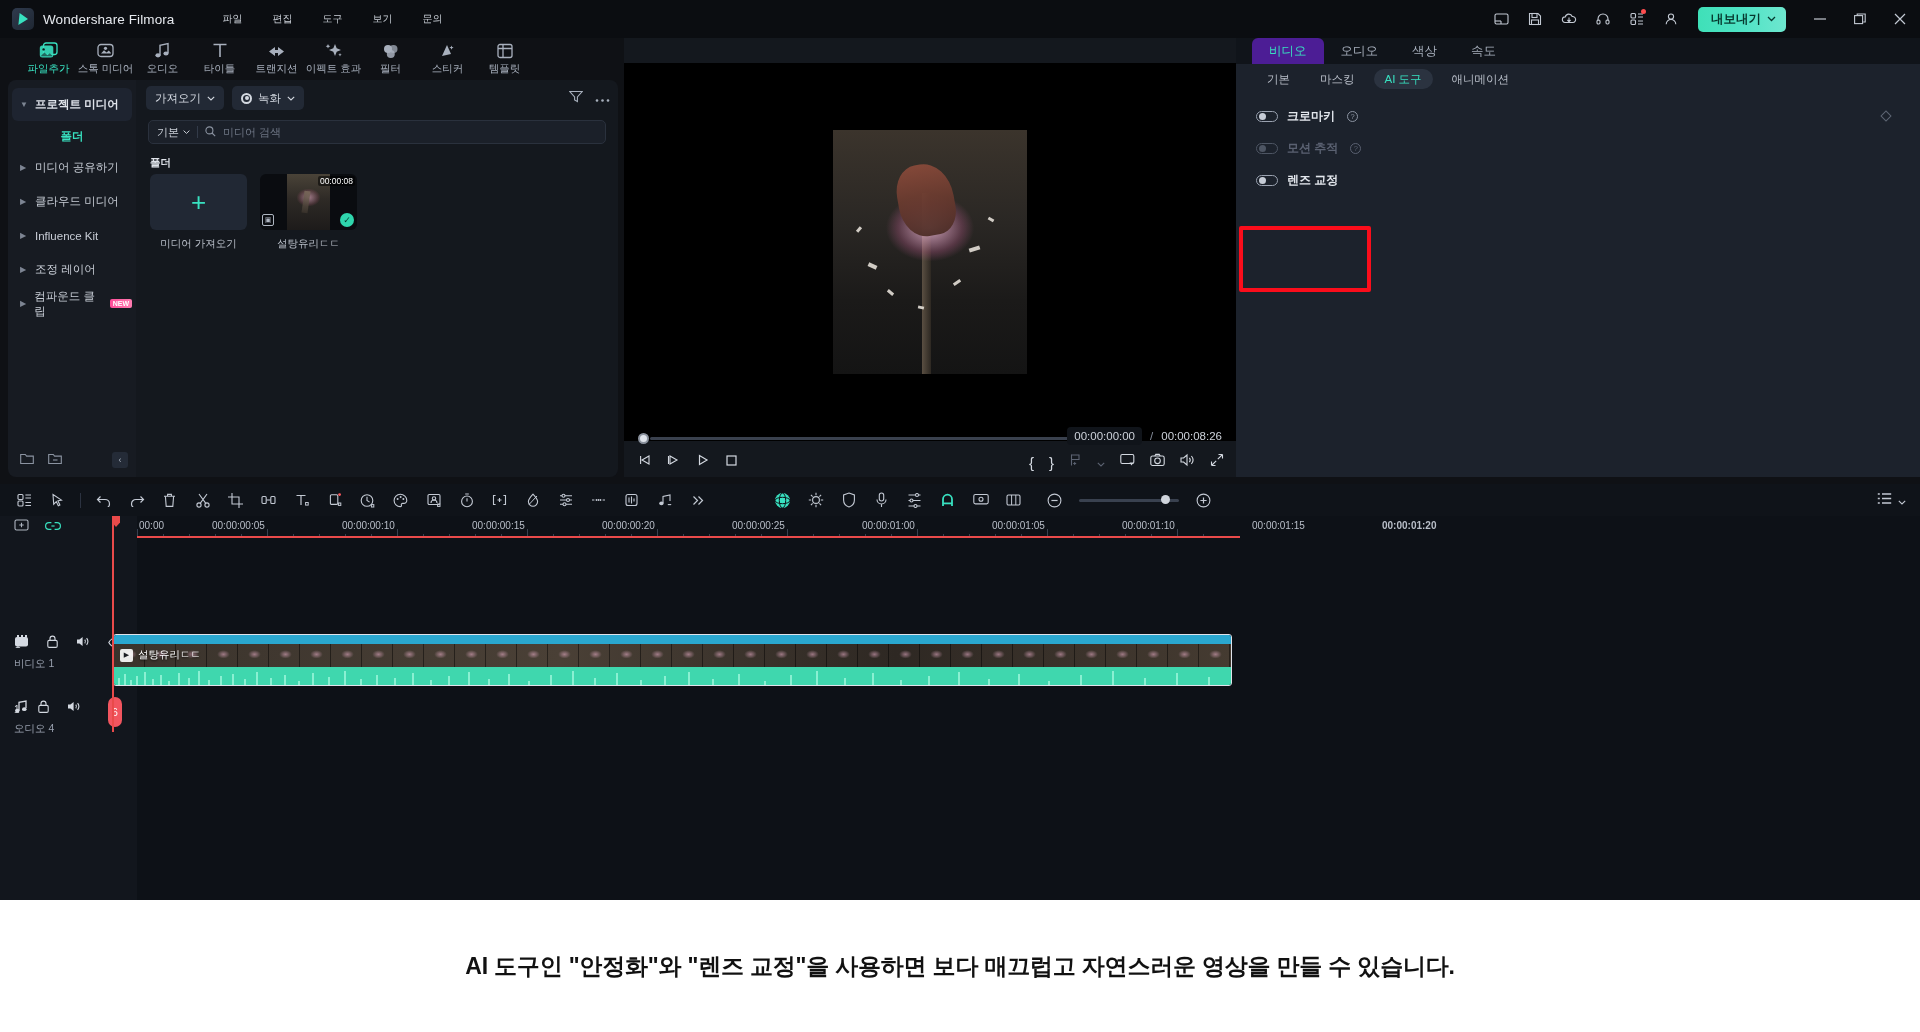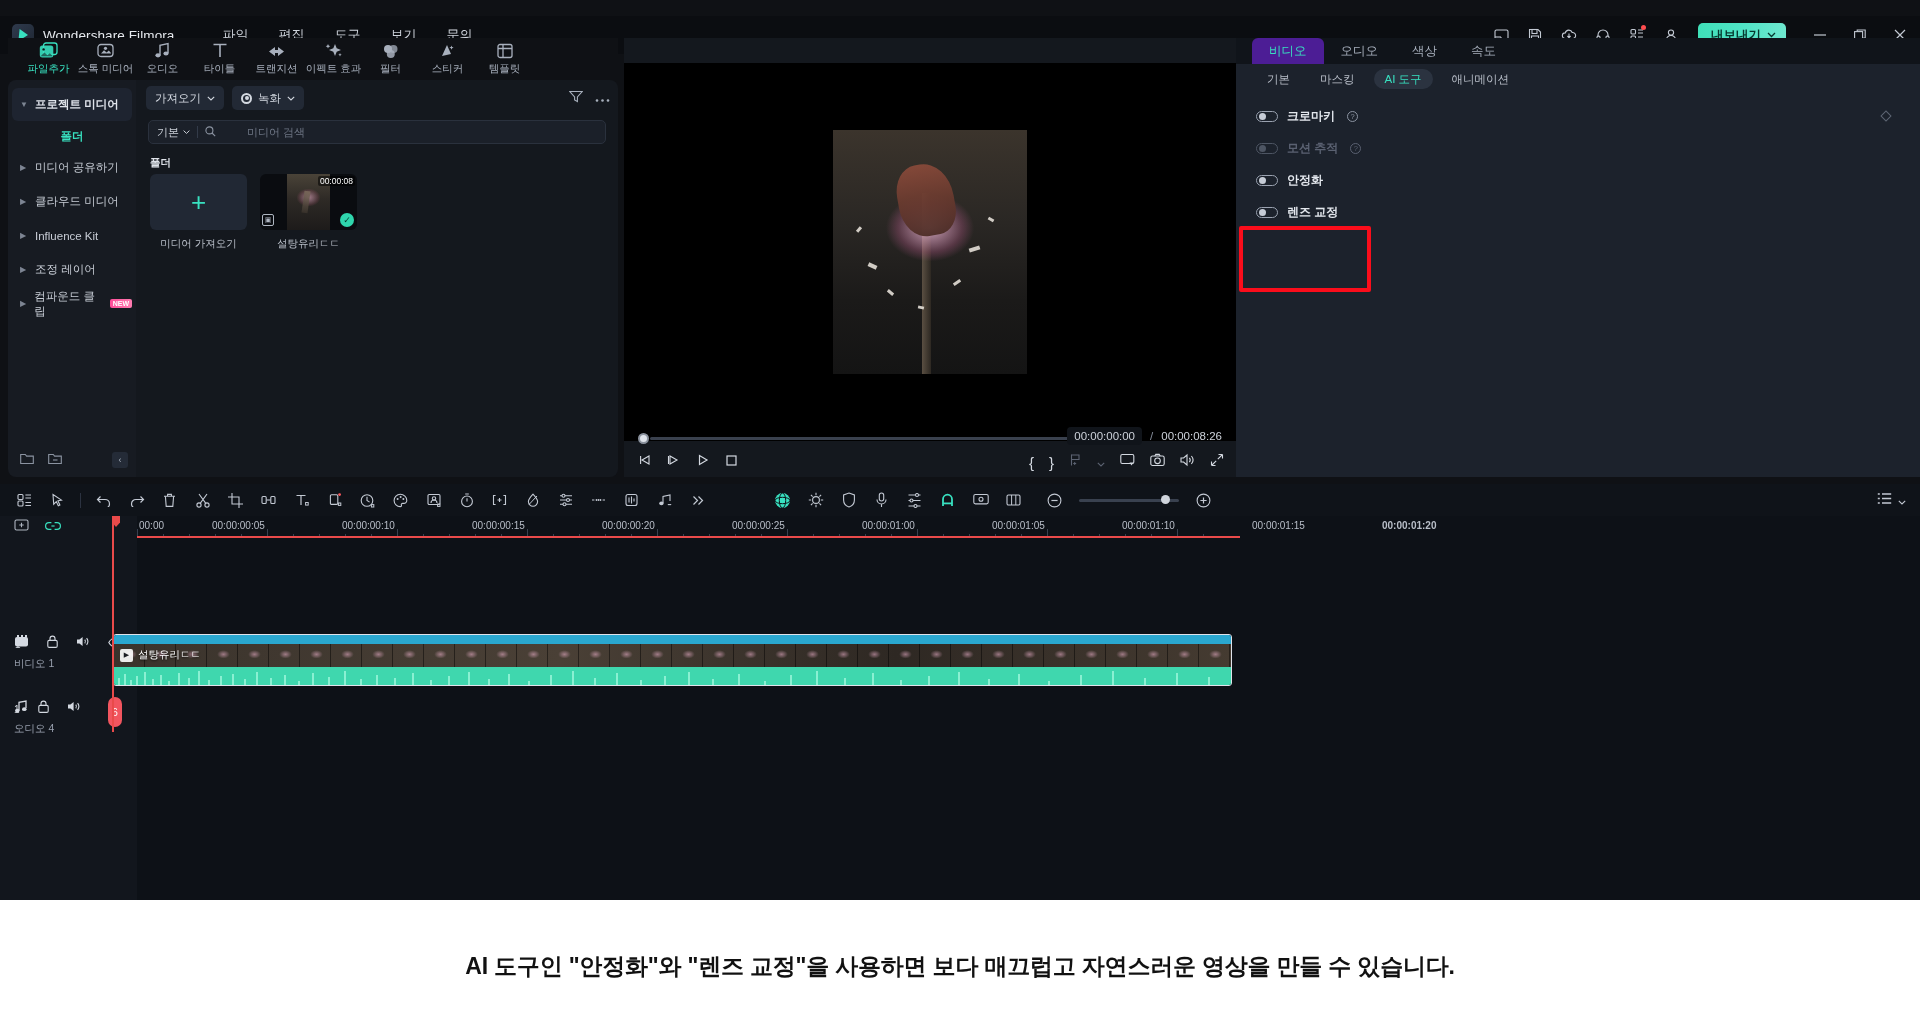--- a/index.html
+++ b/index.html
@@ -12,34 +12,34 @@
   .app {
     position: absolute; left: 0; top: 0;
     width: 1920px; height: 900px;
     background: #0f1115;
   }
 
   
   .titlebar {
     position: absolute; left: 0; top: 0; width: 1920px; height: 38px;
     background: #0b0d11;
-    display: flex; align-items: center; margin-top: 16px;
+    display: flex; align-items: center;
   }
   .logo-box {
     width: 22px; height: 22px; margin-left: 12px; border-radius: 5px;
     background: linear-gradient(135deg,#2f3a4d 0%, #1f2733 100%);
     display: flex; align-items: center; justify-content: center;
   }
   .logo-glyph { width: 0; height: 0;
     border-left: 9px solid #38e1c0; border-top: 6px solid transparent; border-bottom: 6px solid transparent;
     transform: skewX(-6deg);
   }
   .brand { color: #e6e9ee; font-size: 13.5px; margin-left: 9px; letter-spacing: .1px; }
   .menu { display: flex; margin-left: 48px; gap: 30px; }
-  .menu-item { color: #cfd4dc; font-size: 13px; cursor: default; text-align: center; }
+  .menu-item { color: #cfd4dc; font-size: 10px; cursor: default; text-align: center; }
   .tb-right { position: absolute; right: 0; top: 0; height: 38px; display: flex; align-items: center; gap: 0; }
   .tb-icon {
     width: 34px; height: 38px; display: flex; align-items: center; justify-content: center;
     color: #c3c9d3; position: relative;
   }
   .tb-icon svg { display: block; }
   .dot-badge { position: absolute; top: 9px; right: 8px; width: 5px; height: 5px; border-radius: 50%; background: #ff4d4f; }
   .export-btn {
     height: 25px; padding: 0 10px 0 13px; margin: 0 14px 0 10px; border-radius: 5px;
     background: linear-gradient(90deg,#3fe0b8 0%, #4fe3c5 50%, #6ee7cf 100%);
@@ -95,21 +95,21 @@
   .pill {
     height: 24px; padding: 0 9px; border-radius: 5px; background: #222935;
     display: flex; align-items: center; gap: 6px; color: #d4d9e1; font-size: 11.5px;
   }
   .rec-dot { width: 11px; height: 11px; border-radius: 50%; border: 2px solid #d4d9e1; display: flex; align-items: center; justify-content: center; }
   .rec-dot i { width: 4px; height: 4px; border-radius: 50%; background: #d4d9e1; display: block; }
   .mp-top-right { position: absolute; right: 8px; top: 0; height: 36px; display: flex; align-items: center; gap: 12px; color: #a8b0bd; }
   .searchrow { margin: 4px 12px 0 12px; height: 24px; background: #1b2029; border: 1px solid #2a313d; border-radius: 5px; display: flex; align-items: center; padding: 0 8px; gap: 7px; }
   .sr-sel { color: #cdd2da; font-size: 11px; display: flex; align-items: center; gap: 4px; }
   .sr-div { width: 1px; height: 12px; background: #333b49; }
-  .sr-ph { color: #6e7685; font-size: 11px; margin-left: 24px; }
+  .sr-ph { color: #6e7685; font-size: 11px; }
   .mp-section { margin: 12px 0 4px 14px; color: #dfe3ea; font-size: 10.5px; font-weight: bold; }
   .grid { display: flex; gap: 13px; padding-left: 14px; }
   .mcell { width: 97px; }
   .import-tile {
     width: 97px; height: 56px; border-radius: 6px; background: #212834;
     display: flex; align-items: center; justify-content: center;
   }
   .plus { color: #38e1c0; font-size: 26px; font-weight: 300; line-height: 1; }
   .mcap { text-align: center; color: #b9bfc9; font-size: 10.5px; margin-top: 7px; }
   .thumb-tile {
@@ -613,26 +613,20 @@
         <span class="toglbl">크로마키</span>
         <span class="help">?</span>
         <span class="kf"></span>
       </div>
       <div class="togrow">
         <span class="tog off-dim">
             <i></i>
           </span>
         <span class="toglbl dimmed">모션 추적</span>
         <span class="help" style="border-color:#5a6171;color:#5a6171;">?</span>
-      </div>
-      <div class="togrow">
-        <span class="tog">
-            <i></i>
-          </span>
-        <span class="toglbl">안정화</span>
       </div>
       <div class="togrow">
         <span class="tog">
             <i></i>
           </span>
         <span class="toglbl">렌즈 교정</span>
       </div>
     </div>
   </div>
   <div class="redbox"></div>

